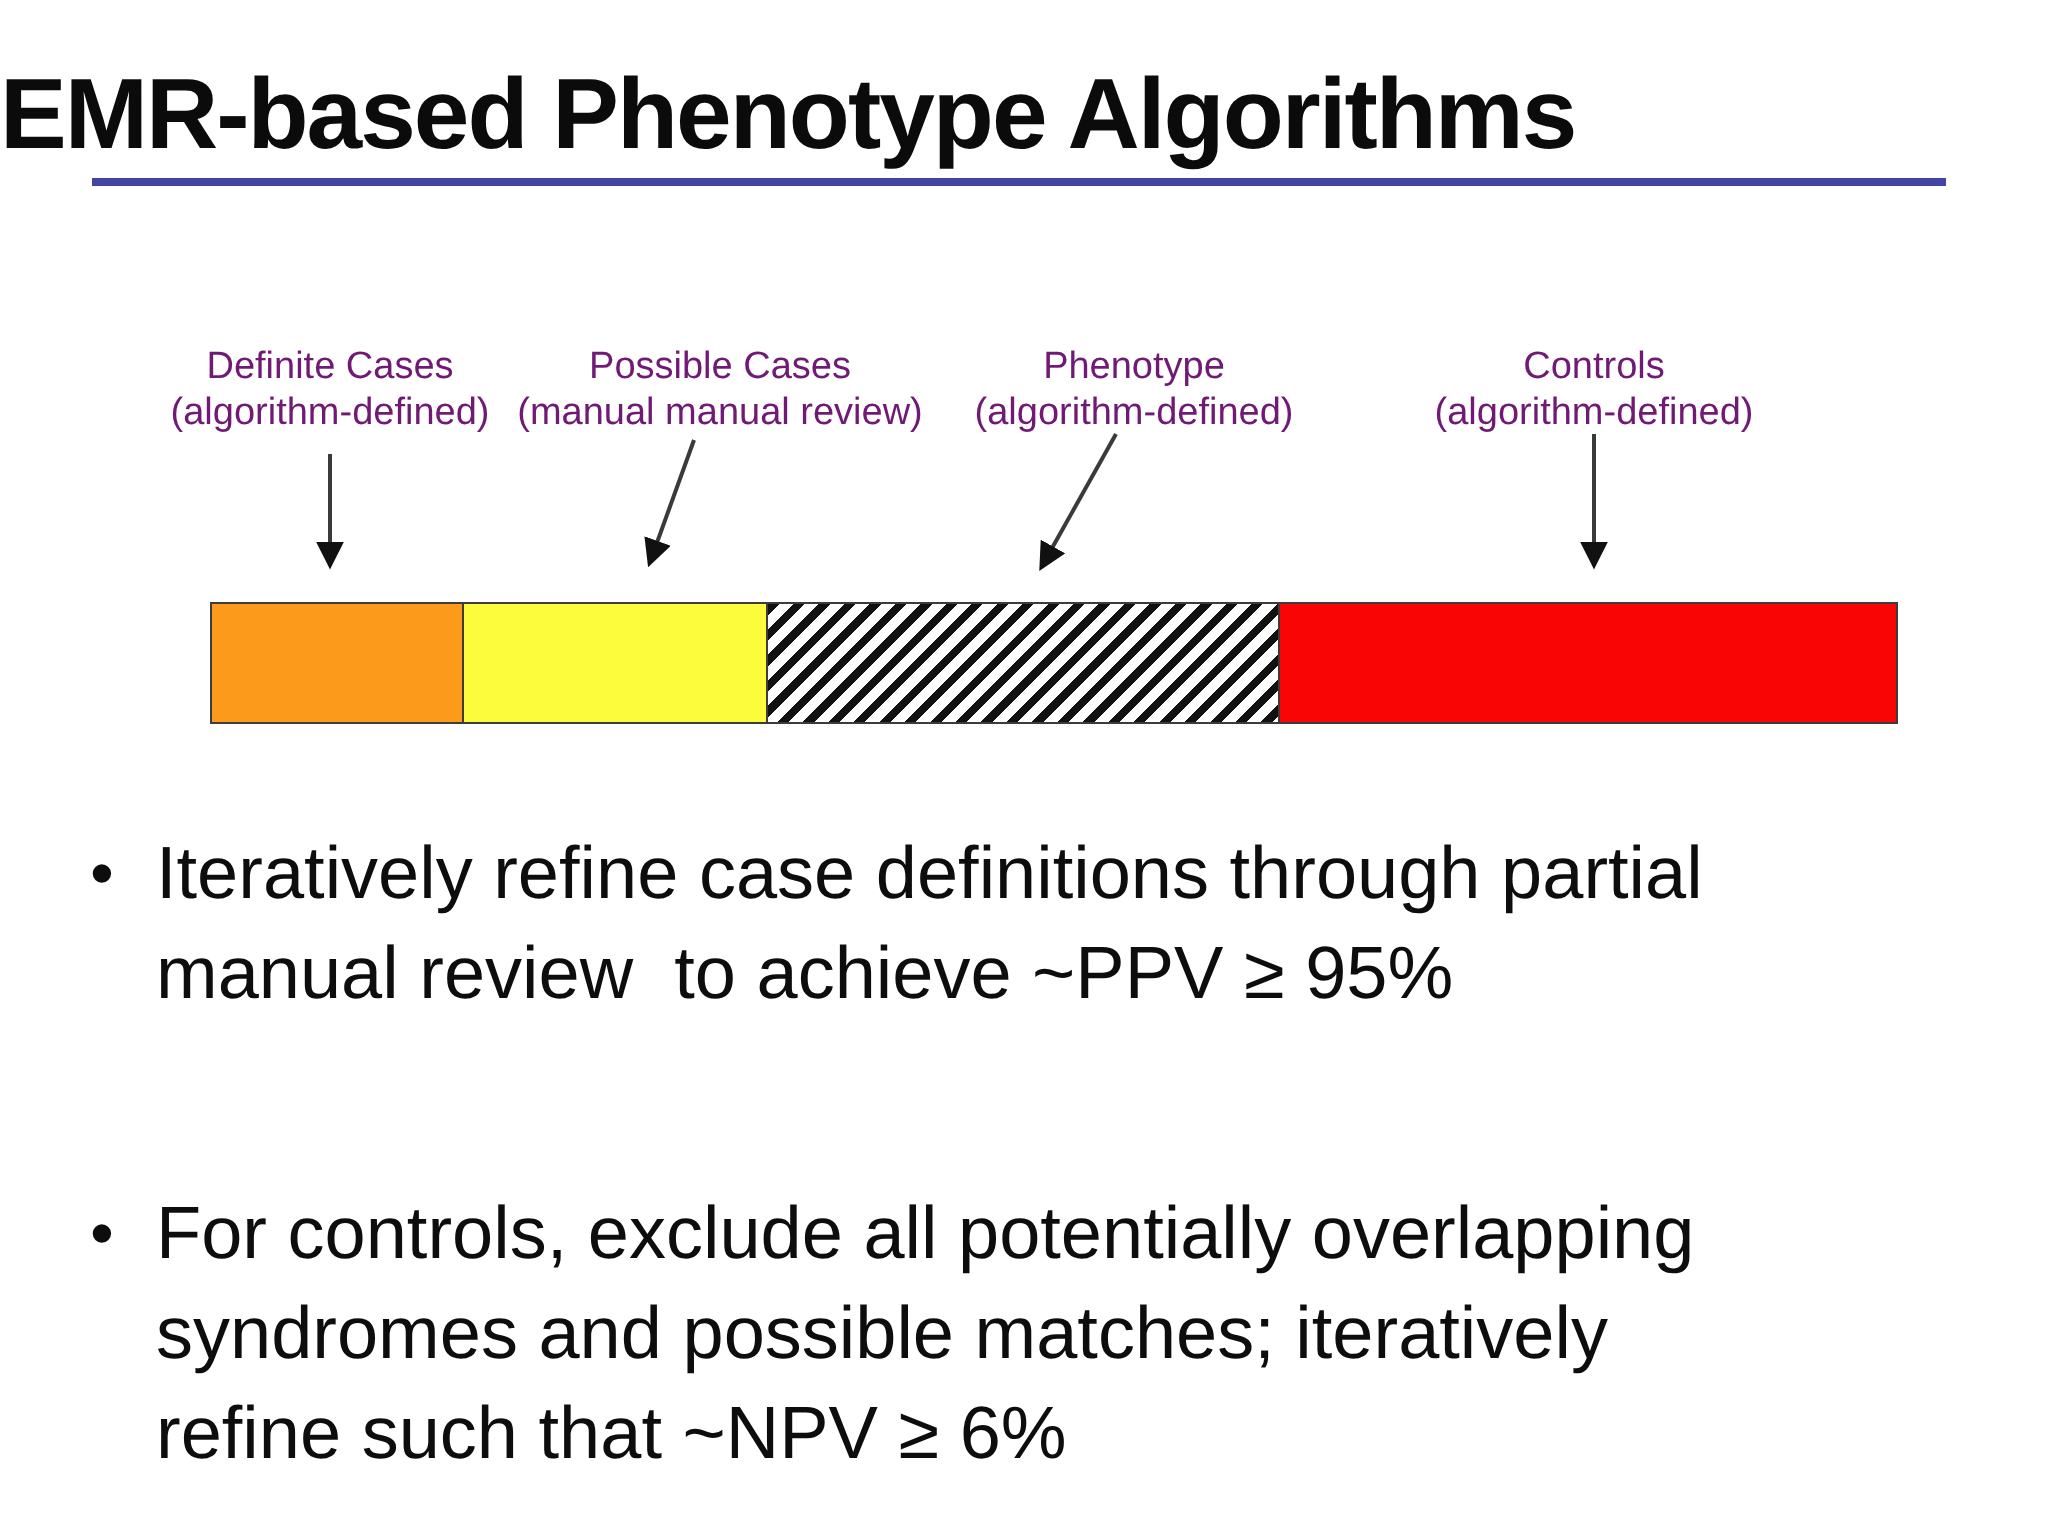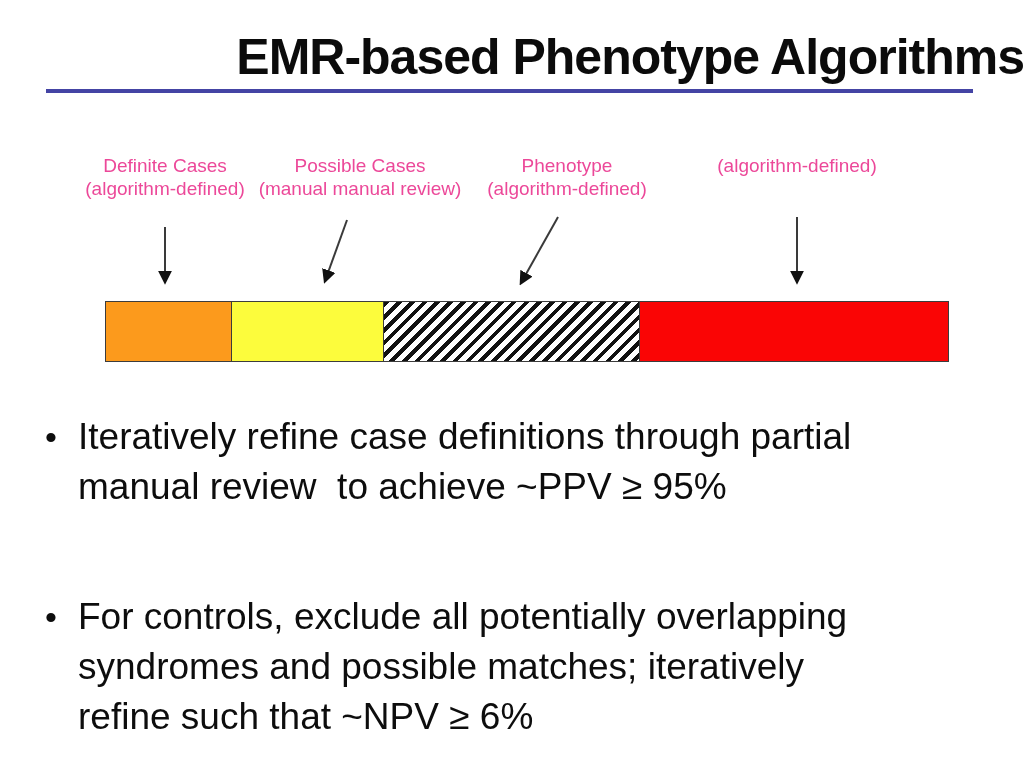--- a/index.html
+++ b/index.html
@@ -8,40 +8,40 @@
     width:1024px;height:768px;
     background:#ffffff;
     overflow:hidden;
     font-family:"Liberation Sans", sans-serif;
     margin:0 auto;
   }
   
   .title{
     position:absolute;
     top:30px;left:0;width:100%;
-    text-align:right;
+    text-align:left;
     font-size:50px;
     line-height:55px;
     font-weight:700;
     color:#0b0b0b;
     letter-spacing:-1px;
   }
   .title-underline{
     position:absolute;
     top:89px;left:46px;
     width:927px;height:4px;
   }
   
   .seg-label{
     position:absolute;
-    top:154px;
+    top:172px;
     text-align:center;
     font-size:19px;
     line-height:23px;
-    color:#ec4899;
+    color:#701a75;
   }
   .lbl-1{left:65px;width:200px;}
   .lbl-2{left:248px;width:224px;}
   .lbl-3{left:472px;width:190px;}
   .lbl-4{left:697px;width:200px;}
   
   .arrows{
     position:absolute;top:0;left:0;
     width:1024px;height:768px;
     pointer-events:none;
@@ -99,20 +99,21 @@
   </div>
   <div class="seg-label lbl-2">
     <div>Possible Cases</div>
     <div>(manual manual review)</div>
   </div>
   <div class="seg-label lbl-3">
     <div>Phenotype</div>
     <div>(algorithm-defined)</div>
   </div>
   <div class="seg-label lbl-4">
+    <div>Controls</div>
     <div>(algorithm-defined)</div>
   </div>
 
   <svg class="arrows" viewBox="0 0 1024 768">
     <defs>
       <marker id="ah" viewBox="0 0 10 10" refX="8" refY="5" markerWidth="7" markerHeight="7" orient="auto-start-reverse">
         <path d="M0,0 L10,5 L0,10 z" fill="#111"></path>
       </marker>
     </defs>
     <line x1="165" y1="227" x2="165" y2="282" stroke="#3a3a3a" stroke-width="2" marker-end="url(#ah)"></line>

